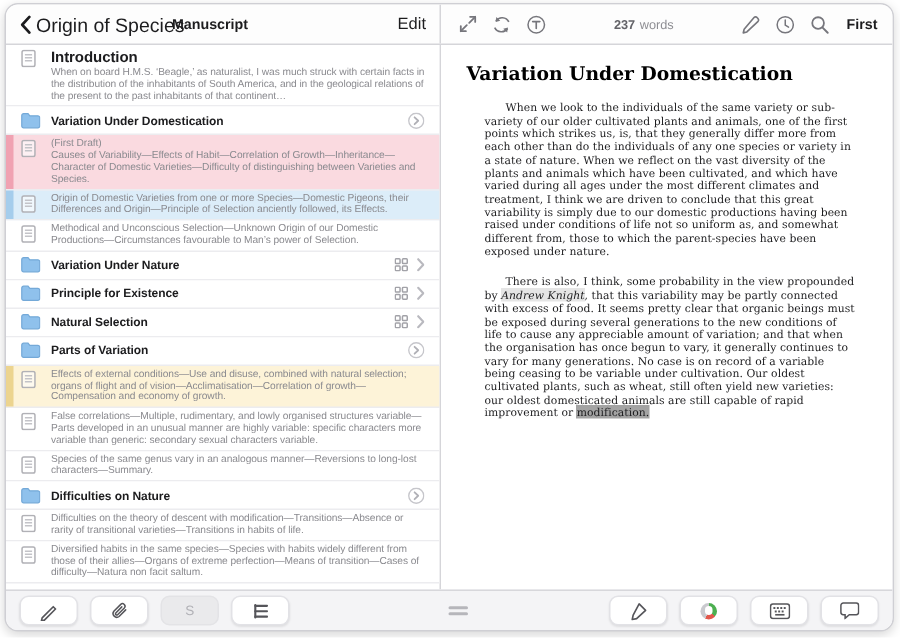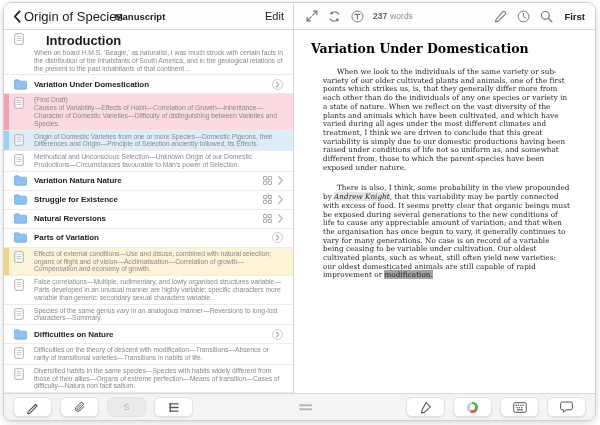--- a/index.html
+++ b/index.html
@@ -16,35 +16,35 @@
     overflow:hidden; display:flex; flex-direction:column;
   }
   
   .topbar { height:27px; min-height:27px; display:flex; background:#fdfdfd; border-bottom:1px solid #d5d5d9; }
   .topbar-left { width:290px; min-width:290px; border-right:1px solid #d5d5d9; display:flex; align-items:center; padding:0 9px; position:relative; }
   .back-btn { display:flex; align-items:center; gap:3px; font-size:13px; color:#1c1c1e; z-index:2; cursor:default;text-align:center; }
   .bar-title { position:absolute; left:0; right:17px; text-align:center; font-size:9.5px; font-weight:bold; color:#1c1c1e; }
   .edit-btn { margin-left:auto; font-size:11px; color:#1c1c1e; z-index:2; }
   .topbar-right { flex:1; display:flex; align-items:center; gap:8px; padding:0 10px; }
   .tb-icon { display:flex; align-items:center; justify-content:center; width:15px; height:15px; }
-  .wordcount { flex:1; font-size:8.5px; color:#8e8e93; white-space:nowrap; }
+  .wordcount { flex:1; text-align:center; font-size:8.5px; color:#8e8e93; white-space:nowrap; }
   .wordcount .wc-val { font-weight:bold; color:#636368; margin-right:3px; }
   .done-btn { font-size:9.5px; font-weight:bold; color:#1c1c1e; margin-left:2px; }
   
   .main { flex:1; display:flex; min-height:0; }
   .sidebar { width:290px; min-width:290px; border-right:1px solid #d5d5d9; background:#fff; overflow:hidden; }
   
   .row { display:flex; align-items:flex-start; padding:2px 8px 2px 8px; border-bottom:1px solid #ececef; position:relative; background:#fff; }
   .folder-row { align-items:center; height:19px; padding-top:0; padding-bottom:0; }
   .icon-col { width:22px; min-width:22px; display:flex; justify-content:flex-start; padding-left:2px; margin-top:1px; }
   .folder-row .icon-col { margin-top:0; }
   .folder-title { font-size:8px; font-weight:bold; color:#1c1c1e; flex:1; letter-spacing:-.05px; }
   .acc { margin-left:auto; display:flex; align-items:center; gap:6px; padding-right:2px; }
   .sheet-text { flex:1; min-width:0; }
-  .sheet-title { font-size:13px; font-weight:bold; color:#1c1c1e; margin:1px 12px 1px; letter-spacing:-.05px; }
+  .sheet-title { font-size:10px; font-weight:bold; color:#1c1c1e; margin:1px 0 1px; letter-spacing:-.05px; }
   .sheet-preview { font-size:6.8px; line-height:7.8px; color:#8a8a8f; letter-spacing:-.05px; white-space:pre-line; }
   .hl-pink  { background:#fadae0; }
   .hl-pink::before  { content:''; position:absolute; left:0; top:0; bottom:0; width:5px; background:#f0a2b2; }
   .hl-blue  { background:#dcedf9; }
   .hl-blue::before  { content:''; position:absolute; left:0; top:0; bottom:0; width:5px; background:#a5cdec; }
   .hl-yellow{ background:#fdf3d8; }
   .hl-yellow::before{ content:''; position:absolute; left:0; top:0; bottom:0; width:5px; background:#ecd48f; }
   
   .editor { flex:1; padding:11px 13px 0 17px; font-family:"DejaVu Serif","Liberation Serif",serif; color:#1b1b1d; overflow:hidden; background:#fff; }
   .doc-title { font-size:12.5px; font-weight:bold; color:#000; margin:0 0 8px 0; }
@@ -202,21 +202,21 @@
 
       <div class="sheet-preview">Methodical and Unconscious Selection—Unknown Origin of our Domestic Productions—Circumstances favourable to Man’s power of Selection.</div>
     </div>
   </div>
         <div class="row folder-row">
     <span class="icon-col">
       <svg width="13" height="11" viewBox="0 0 13 11">
               <path d="M0.5 2a1.2 1.2 0 0 1 1.2-1.2h3l1.2 1.4h5.4a1.2 1.2 0 0 1 1.2 1.2v5.6a1.2 1.2 0 0 1-1.2 1.2H1.7a1.2 1.2 0 0 1-1.2-1.2z" fill="#8fc1ec" stroke="#74a9d8" stroke-width="0.8"></path>
             </svg>
     </span>
-    <span class="folder-title">Variation Natura Nature</span>
+    <span class="folder-title">Variation Under Nature</span>
     <span class="acc">
       <svg width="9" height="9" viewBox="0 0 9 9">
               <g fill="none" stroke="#a2a2a8" stroke-width="1">
                 <rect x="0.5" y="0.5" width="3.2" height="3.2" rx="0.6"></rect>
                 <rect x="5.3" y="0.5" width="3.2" height="3.2" rx="0.6"></rect>
                 <rect x="0.5" y="5.3" width="3.2" height="3.2" rx="0.6"></rect>
                 <rect x="5.3" y="5.3" width="3.2" height="3.2" rx="0.6"></rect>
               </g>
             </svg>
       <svg width="5" height="9" viewBox="0 0 5 9">
@@ -224,21 +224,21 @@
             </svg>
 
     </span>
   </div>
         <div class="row folder-row">
     <span class="icon-col">
       <svg width="13" height="11" viewBox="0 0 13 11">
               <path d="M0.5 2a1.2 1.2 0 0 1 1.2-1.2h3l1.2 1.4h5.4a1.2 1.2 0 0 1 1.2 1.2v5.6a1.2 1.2 0 0 1-1.2 1.2H1.7a1.2 1.2 0 0 1-1.2-1.2z" fill="#8fc1ec" stroke="#74a9d8" stroke-width="0.8"></path>
             </svg>
     </span>
-    <span class="folder-title">Struggle for Existence</span>
+    <span class="folder-title">Principle for Existence</span>
     <span class="acc">
       <svg width="9" height="9" viewBox="0 0 9 9">
               <g fill="none" stroke="#a2a2a8" stroke-width="1">
                 <rect x="0.5" y="0.5" width="3.2" height="3.2" rx="0.6"></rect>
                 <rect x="5.3" y="0.5" width="3.2" height="3.2" rx="0.6"></rect>
                 <rect x="0.5" y="5.3" width="3.2" height="3.2" rx="0.6"></rect>
                 <rect x="5.3" y="5.3" width="3.2" height="3.2" rx="0.6"></rect>
               </g>
             </svg>
       <svg width="5" height="9" viewBox="0 0 5 9">
@@ -246,21 +246,21 @@
             </svg>
 
     </span>
   </div>
         <div class="row folder-row">
     <span class="icon-col">
       <svg width="13" height="11" viewBox="0 0 13 11">
               <path d="M0.5 2a1.2 1.2 0 0 1 1.2-1.2h3l1.2 1.4h5.4a1.2 1.2 0 0 1 1.2 1.2v5.6a1.2 1.2 0 0 1-1.2 1.2H1.7a1.2 1.2 0 0 1-1.2-1.2z" fill="#8fc1ec" stroke="#74a9d8" stroke-width="0.8"></path>
             </svg>
     </span>
-    <span class="folder-title">Natural Reversions</span>
+    <span class="folder-title">Natural Selection</span>
     <span class="acc">
       <svg width="9" height="9" viewBox="0 0 9 9">
               <g fill="none" stroke="#a2a2a8" stroke-width="1">
                 <rect x="0.5" y="0.5" width="3.2" height="3.2" rx="0.6"></rect>
                 <rect x="5.3" y="0.5" width="3.2" height="3.2" rx="0.6"></rect>
                 <rect x="0.5" y="5.3" width="3.2" height="3.2" rx="0.6"></rect>
                 <rect x="5.3" y="5.3" width="3.2" height="3.2" rx="0.6"></rect>
               </g>
             </svg>
       <svg width="5" height="9" viewBox="0 0 5 9">

